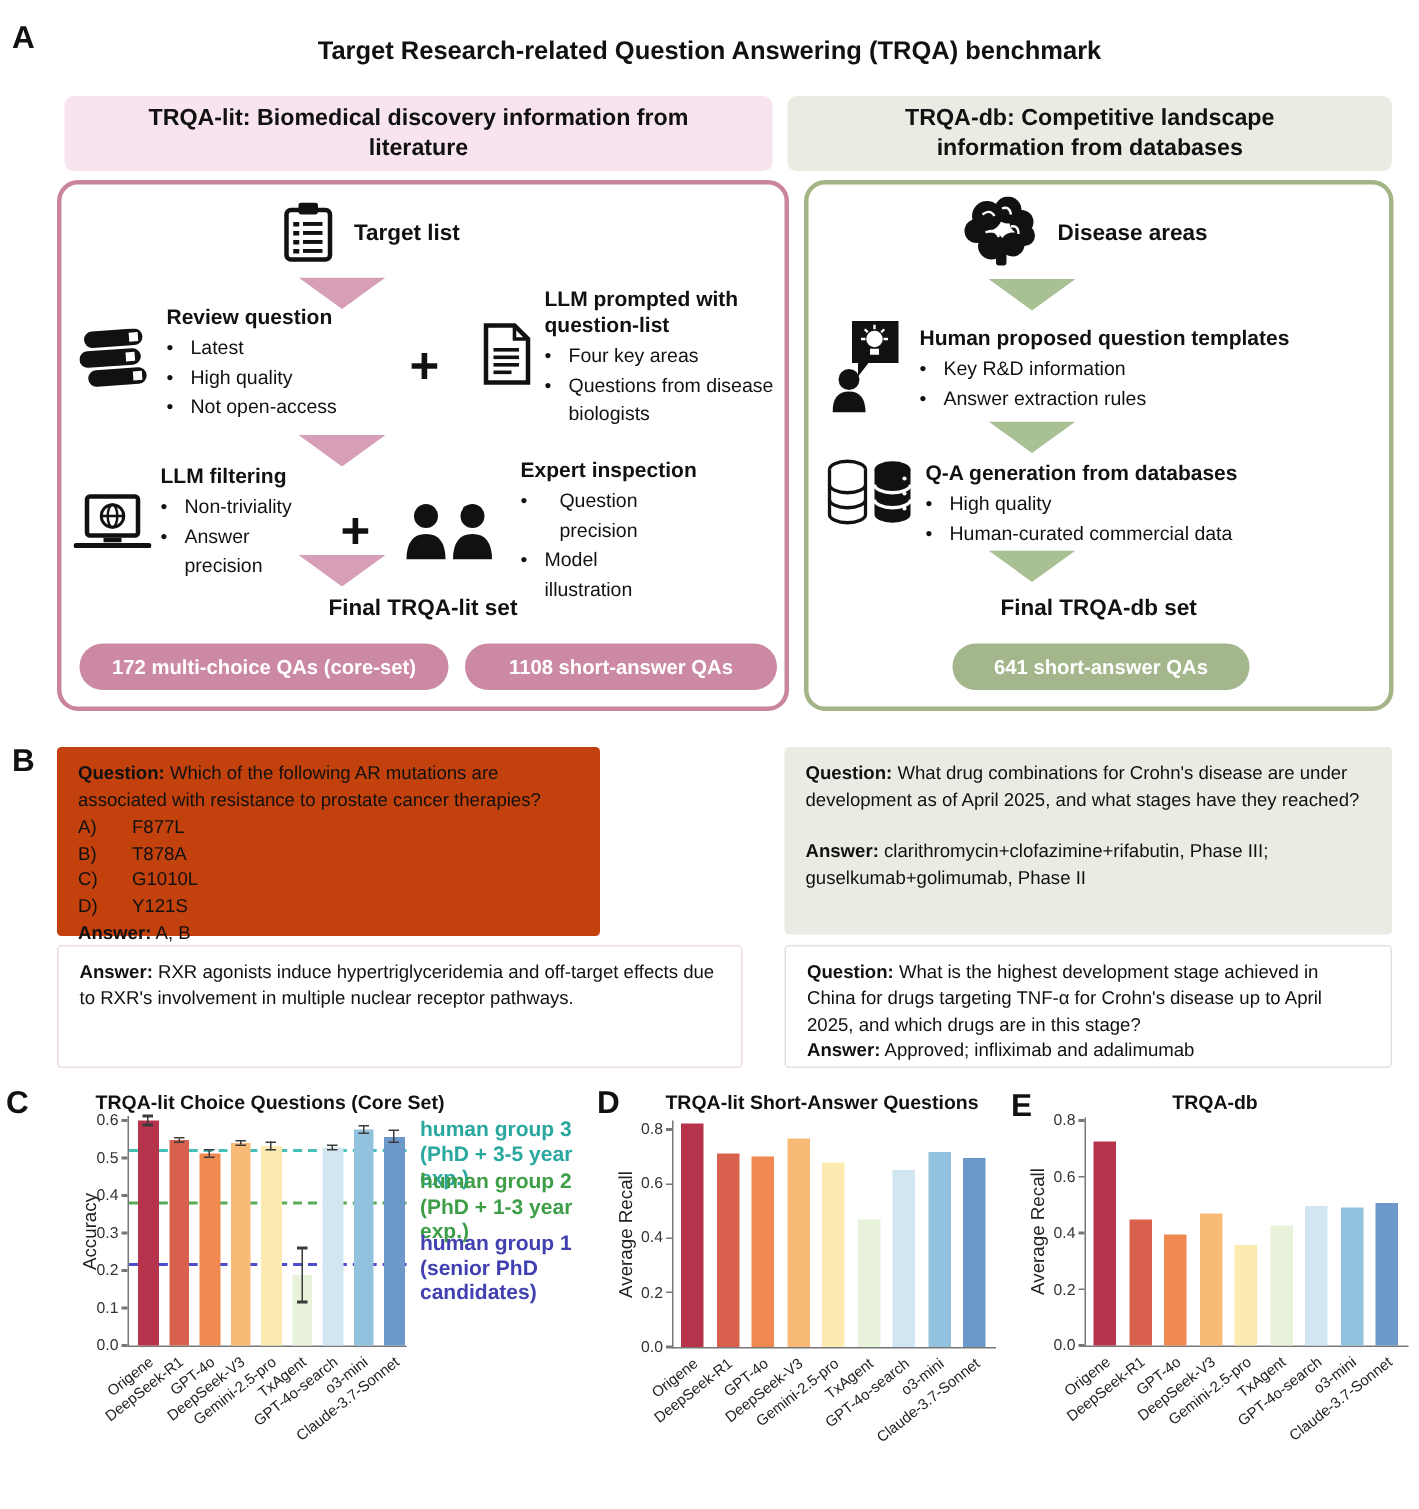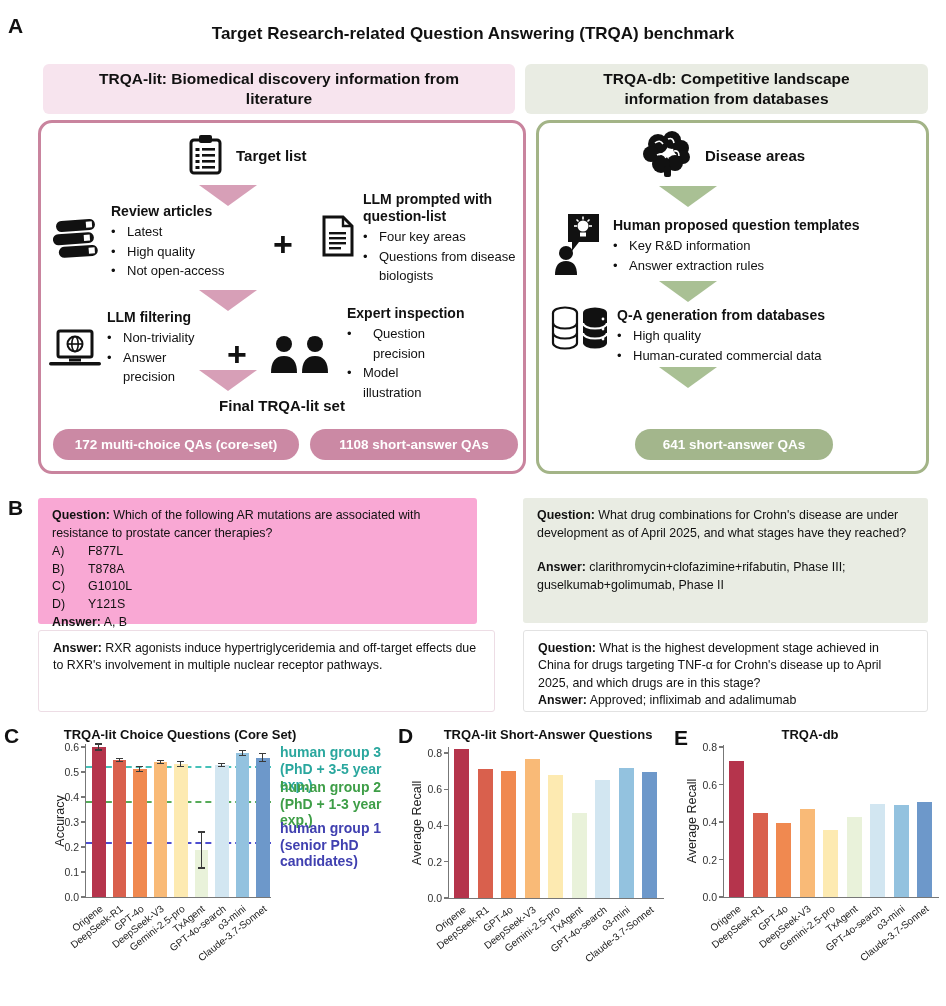--- a/index.html
+++ b/index.html
@@ -83,21 +83,21 @@
           <rect x="4" y="1" width="39" height="11" rx="5.5" fill="#111"></rect>
           <rect x="0" y="14" width="41" height="11" rx="5.5" fill="#111"></rect>
           <rect x="5" y="27" width="39" height="11" rx="5.5" fill="#111"></rect>
           <rect x="34" y="3.5" width="6" height="6" fill="#fff"></rect>
           <rect x="31" y="16.5" width="6" height="6" fill="#fff"></rect>
           <rect x="35" y="29.5" width="6" height="6" fill="#fff"></rect>
         </g>
       </svg>
     </div>
     <div class="abs" style="left:70px;top:80px;width:158px;">
-      <div class="step-title">Review articles</div>
+      <div class="step-title">Review question</div>
       <div class="bullets">
         <div class="brow">
             <span class="dot">•</span>
             <span>Latest</span>
           </div>
         <div class="brow">
             <span class="dot">•</span>
             <span>High quality</span>
           </div>
         <div class="brow">
@@ -281,26 +281,27 @@
           </div>
       </div>
     </div>
 
     <div class="abs" style="left:120px;top:244px;">
       <svg width="58" height="21" viewBox="0 0 58 21">
           <polygon points="0,0 58,0 29,21" fill="#a9c094"></polygon>
         </svg>
     </div>
 
+    <div class="abs final-title" style="top:274px;">Final TRQA-db set</div>
     <div class="abs pill" style="left:96px;top:306px;width:198px;background:#a3b68c;">641 short-answer QAs</div>
   </div>
 
   <div class="abs panel-letter" style="left:8px;top:496px;">B</div>
 
-  <div class="abs qbox" style="left:38px;top:498px;width:439px;height:126px;background:#f9a8d4;">
+  <div class="abs qbox" style="left:38px;top:498px;width:362px;height:126px;background:#c2410c;">
     <div><b>Question:</b> <span>Which of the following AR mutations are associated with resistance to prostate cancer therapies?</span></div>
     <div class="optrow">
         <span>A)</span>
         <span>F877L</span>
       </div>
     <div class="optrow">
         <span>B)</span>
         <span>T878A</span>
       </div>
     <div class="optrow">

